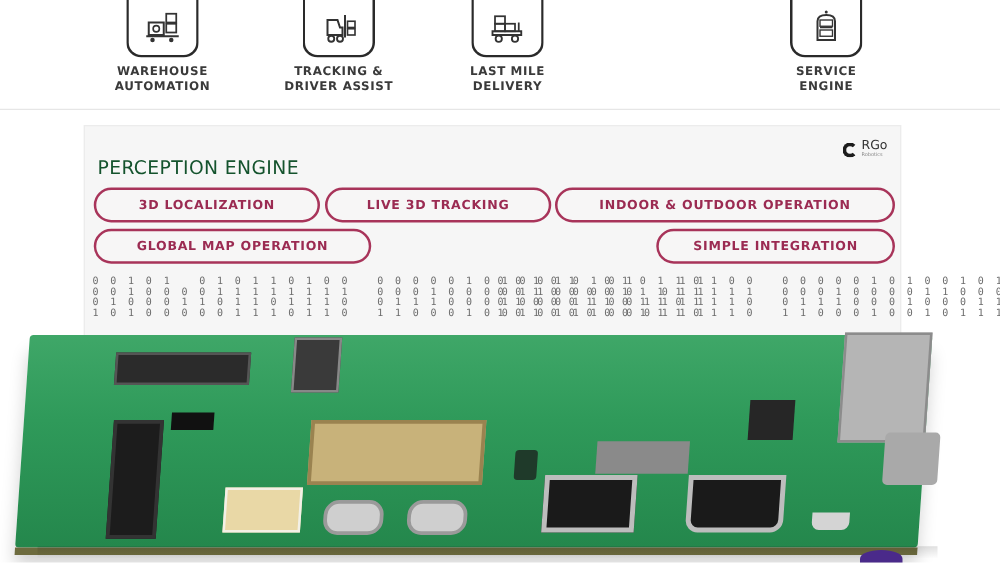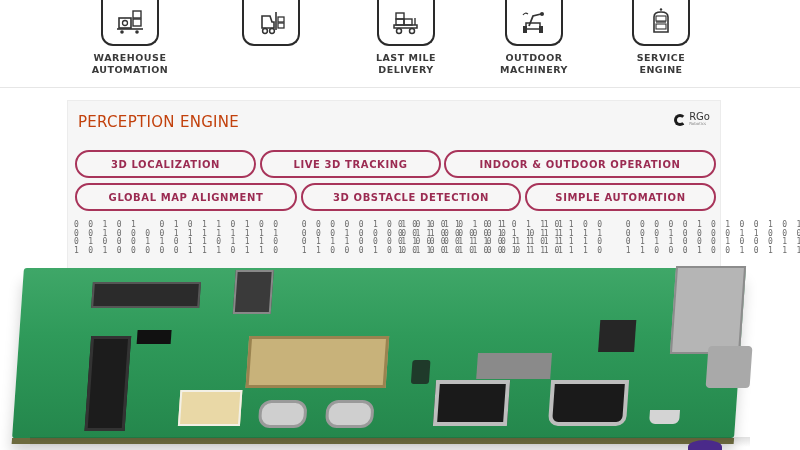--- a/index.html
+++ b/index.html
@@ -8,21 +8,21 @@
 
   
   .usecases { position: absolute; left: 0; top: 0; width: 800px; height: 88px; background: #ffffff; border-bottom: 1px solid #e6e6e6; }
   .uc { position: absolute; top: 0; width: 130px; text-align: center; }
   .uc-icon { width: 58px; height: 46px; margin: 0 auto; border: 2px solid #2a2a2a; border-top: none; border-radius: 0 0 12px 12px; display: flex; align-items: center; justify-content: center; background: #fff; }
   .uc-icon svg { width: 30px; height: 28px; }
   .uc-label { margin-top: 6px; font-size: 9.5px; font-weight: bold; letter-spacing: 0.5px; color: #3a3a3a; line-height: 12px; white-space: pre-line; }
 
   
   .panel { position: absolute; left: 67px; top: 100px; width: 654px; height: 172px; background: #f6f6f6; border: 1px solid #ececec; }
-  .panel-title { position: absolute; left: 10px; top: 12px; font-size: 15px; letter-spacing: 0.3px; color: #c2410c; }
+  .panel-title { position: absolute; left: 10px; top: 24px; font-size: 15px; letter-spacing: 0.3px; color: #14532d; }
   .logo { position: absolute; right: 10px; top: 12px; display: flex; align-items: center; gap: 3px; }
   .logo-mark { width: 12px; height: 12px; border-radius: 50%; border: 3px solid #1c1c1c; border-right-color: transparent; }
   .logo-text { display: flex; flex-direction: column; line-height: 8px; }
   .logo-main { font-size: 10px; color: #333; }
   .logo-sub { font-size: 4px; color: #888; line-height: 5px; }
 
   .pill { position: absolute; height: 28px; border: 2px solid #a8345a; border-radius: 14px; display: flex; align-items: center; justify-content: center; font-size: 10px; font-weight: bold; letter-spacing: 0.6px; color: #9b2b52; background: #f7f6f6; text-align: right; }
 
   .binary { position: absolute; top: 120px; font-family: "DejaVu Sans Mono", monospace; font-size: 8px; line-height: 8.5px; color: #6b6b6b; letter-spacing: 2.3px; white-space: pre; }
 
@@ -58,49 +58,37 @@
     <div class="uc-icon">
       <svg viewBox="0 0 30 28">
           <path d="M6 20 V8 H14 L16 14 H18 V20 Z" fill="none" stroke="#333" stroke-width="1.6"></path>
           <line x1="20" y1="4" x2="20" y2="22" stroke="#333" stroke-width="1.6"></line>
           <rect x="22" y="9" width="6" height="5" fill="none" stroke="#333" stroke-width="1.3"></rect>
           <rect x="22" y="15" width="6" height="5" fill="none" stroke="#333" stroke-width="1.3"></rect>
           <circle cx="9" cy="23" r="2.4" fill="none" stroke="#333" stroke-width="1.5"></circle>
           <circle cx="16" cy="23" r="2.4" fill="none" stroke="#333" stroke-width="1.5"></circle>
         </svg>
     </div>
+    <div class="uc-label">TRACKING &amp;
+DRIVER ASSIST</div>
   </div>
   <div class="uc" style="left:341px">
     <div class="uc-icon">
       <svg viewBox="0 0 30 28">
           <rect x="5" y="5" width="8" height="6" fill="none" stroke="#333" stroke-width="1.4"></rect>
           <rect x="5" y="11" width="8" height="6" fill="none" stroke="#333" stroke-width="1.4"></rect>
           <rect x="13" y="11" width="8" height="6" fill="none" stroke="#333" stroke-width="1.4"></rect>
           <path d="M3 17 H26 V20 H3 Z" fill="none" stroke="#333" stroke-width="1.5"></path>
           <line x1="24" y1="10" x2="24" y2="17" stroke="#333" stroke-width="1.4"></line>
           <circle cx="8" cy="23" r="2.5" fill="none" stroke="#333" stroke-width="1.5"></circle>
           <circle cx="21" cy="23" r="2.5" fill="none" stroke="#333" stroke-width="1.5"></circle>
         </svg>
     </div>
     <div class="uc-label">LAST MILE
 DELIVERY</div>
-  </div>
-  <div class="uc" style="left:469px">
-    <div class="uc-icon">
-      <svg viewBox="0 0 30 28">
-          <path d="M10 18 L14 8 L22 6" fill="none" stroke="#333" stroke-width="1.8"></path>
-          <circle cx="23" cy="6" r="2" fill="#333"></circle>
-          <rect x="7" y="15" width="14" height="6" fill="none" stroke="#333" stroke-width="1.5"></rect>
-          <rect x="4" y="18" width="4" height="7" fill="#333"></rect>
-          <rect x="20" y="18" width="4" height="7" fill="#333"></rect>
-          <path d="M4 7 Q6 4 9 6" fill="none" stroke="#333" stroke-width="1.2"></path>
-        </svg>
-    </div>
-    <div class="uc-label">OUTDOOR
-MACHINERY</div>
   </div>
   <div class="uc" style="left:596px">
     <div class="uc-icon">
       <svg viewBox="0 0 30 28">
           <path d="M8 24 V9 Q8 4 15 4 Q22 4 22 9 V24 Z" fill="none" stroke="#333" stroke-width="1.6"></path>
           <line x1="10" y1="14" x2="20" y2="14" stroke="#333" stroke-width="1.3"></line>
           <rect x="10" y="8" width="10" height="5" fill="none" stroke="#333" stroke-width="1.1"></rect>
           <rect x="10" y="16" width="10" height="5" fill="none" stroke="#333" stroke-width="1.1"></rect>
           <circle cx="15" cy="1.5" r="1.2" fill="#333"></circle>
         </svg>
@@ -116,23 +104,22 @@
     <div class="logo-mark"></div>
     <div class="logo-text">
       <span class="logo-main">RGo</span>
       <span class="logo-sub">Robotics</span>
     </div>
   </div>
 
   <div class="pill" style="left:7px; top:49px; width:181px;">3D LOCALIZATION</div>
   <div class="pill" style="left:192px; top:49px; width:181px;">LIVE 3D TRACKING</div>
   <div class="pill" style="left:376px; top:49px; width:272px;">INDOOR &amp; OUTDOOR OPERATION</div>
-  <div class="pill" style="left:7px; top:82px; width:222px;">GLOBAL MAP ALIGNMENT</div>
-  <div class="pill" style="left:233px; top:82px; width:220px;">3D OBSTACLE DETECTION</div>
-  <div class="pill" style="left:457px; top:82px; width:191px;">SIMPLE AUTOMATION</div>
+  <div class="pill" style="left:7px; top:82px; width:222px;">GLOBAL MAP OPERATION</div>
+  <div class="pill" style="left:457px; top:82px; width:191px;">SIMPLE INTEGRATION</div>
 
   <div class="binary" style="left:6px;">0 0 1 0 1   0 1 0 1 1 0 1 0 0   0 0 0 0 0 1 0 1 0 0 1 0 1 0 1     1 1
 0 0 1 0 0 0 0 1 1 1 1 1 1 1 1   0 0 0 1 0 0 0 0 1 1 0 0 0 0 0   0 1 1
 0 1 0 0 0 1 1 0 1 1 0 1 1 1 0   0 1 1 1 0 0 0 1 0 0 0 1 1 0 0 1 1 1 1
 1 0 1 0 0 0 0 0 1 1 1 0 1 1 0   1 1 0 0 0 1 0 0 1 0 1 1 1 0 0 0 1 1 1</div>
   <div class="binary" style="left:330px;">0 0 1 0 1   0 1 0 1 1 0 1 0 0   0 0 0 0 0 1 0 1 0 0 1 0 1 0 1     1 1
 0 0 1 0 0 0 0 1 1 1 1 1 1 1 1   0 0 0 1 0 0 0 0 1 1 0 0 0 0 0   0 1 1
 0 1 0 0 0 1 1 0 1 1 0 1 1 1 0   0 1 1 1 0 0 0 1 0 0 0 1 1 0 0 1 1 1 1
 1 0 1 0 0 0 0 0 1 1 1 0 1 1 0   1 1 0 0 0 1 0 0 1 0 1 1 1 0 0 0 1 1 1</div>
 </div>

